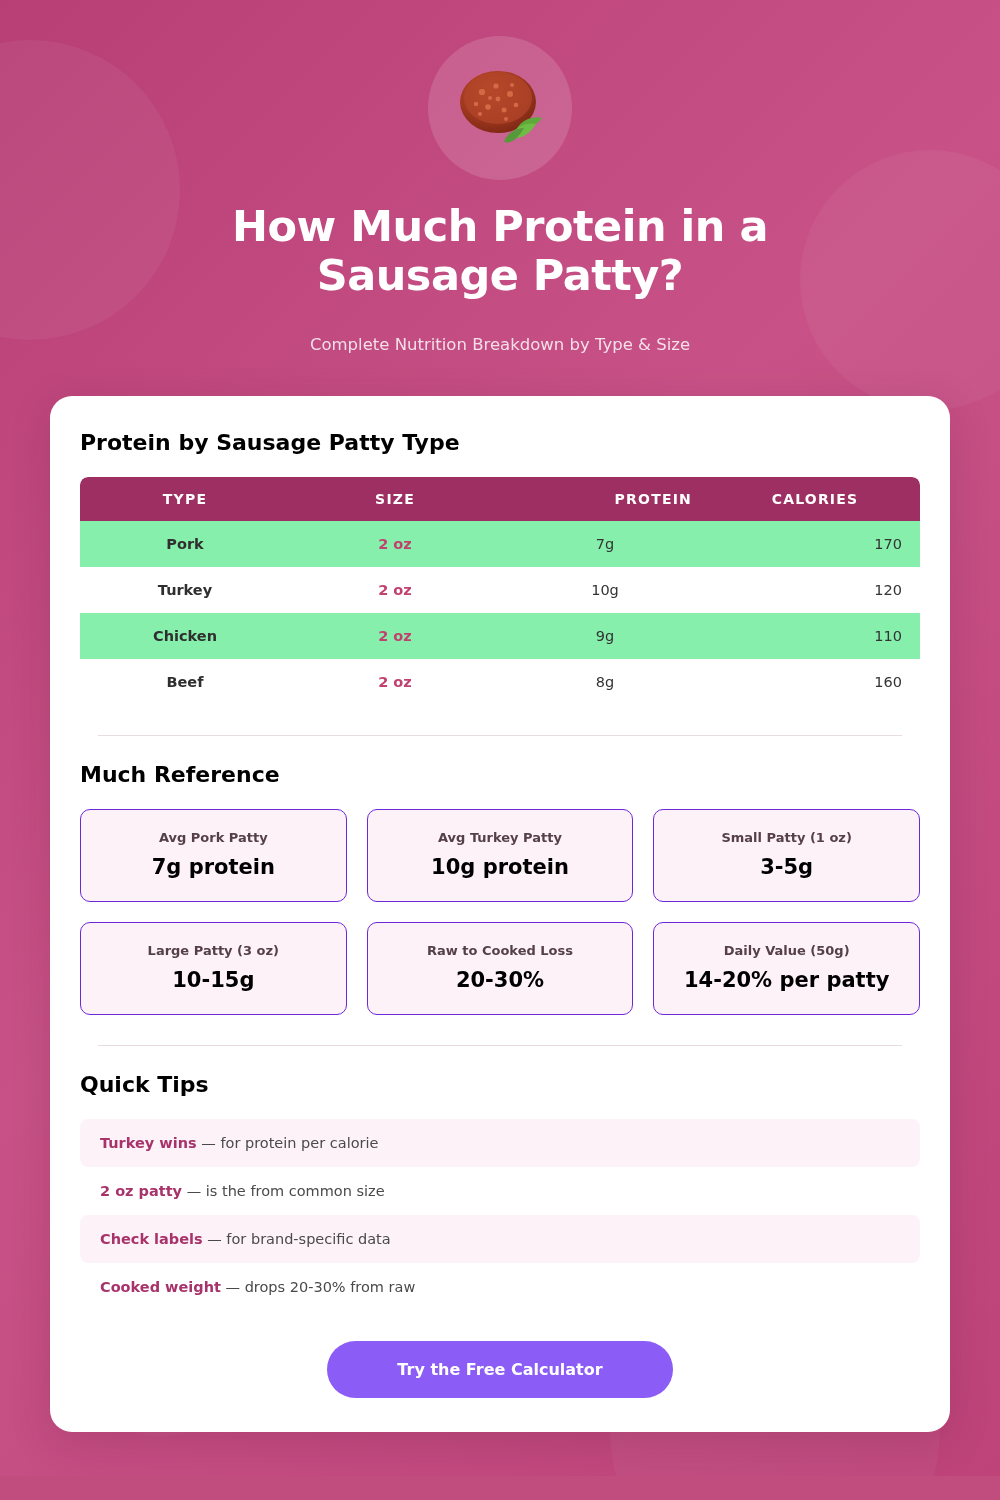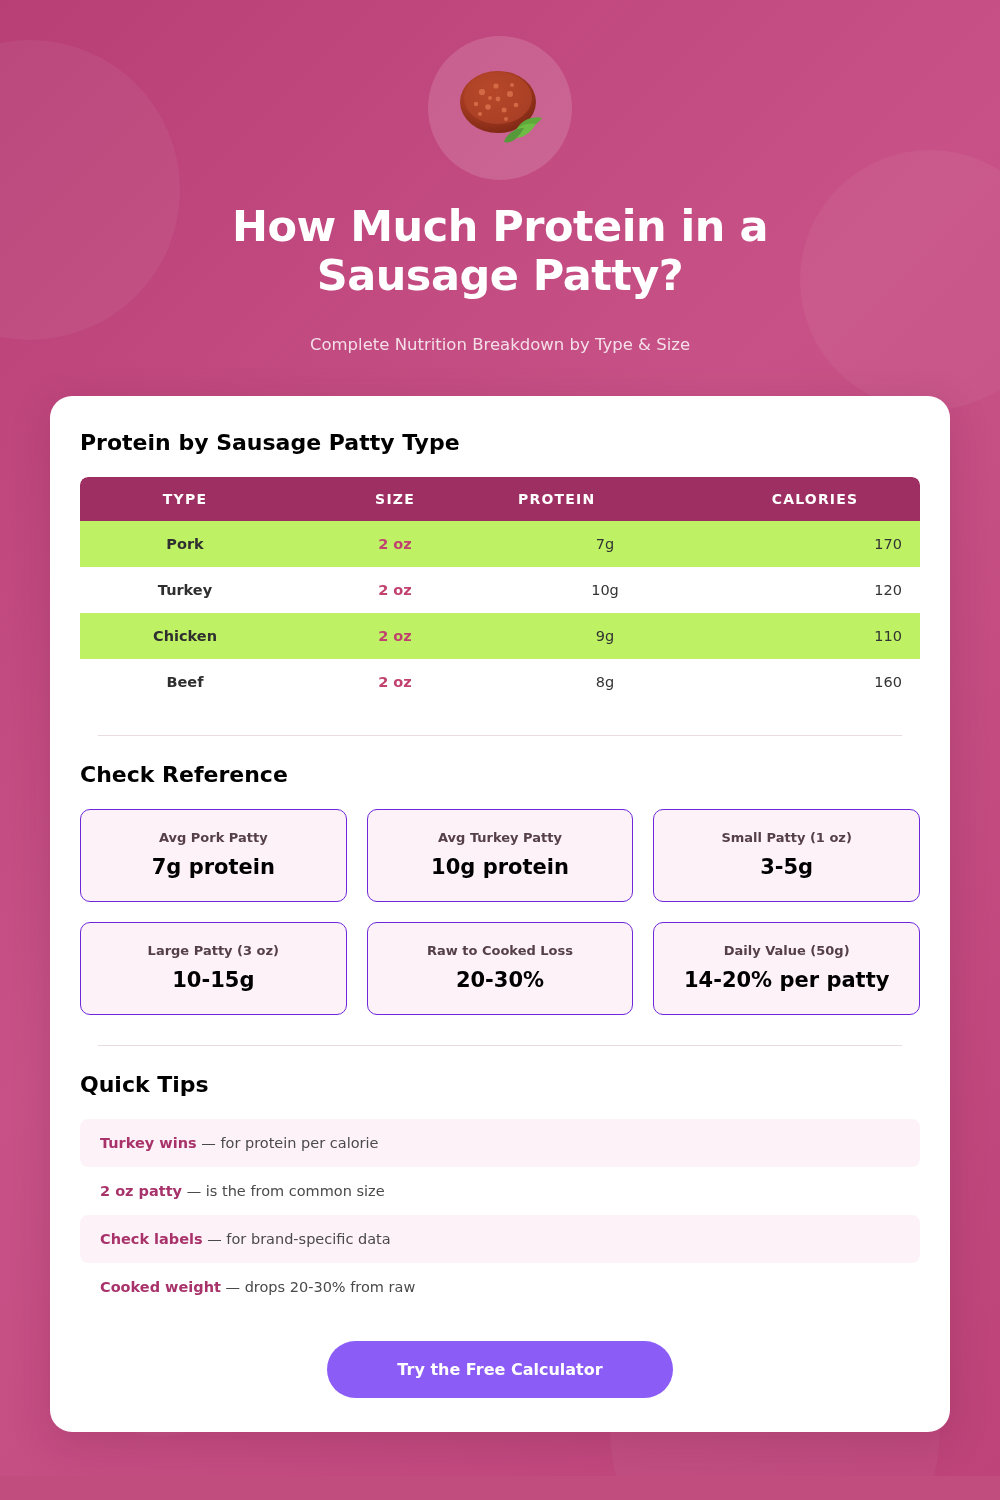--- a/index.html
+++ b/index.html
@@ -102,29 +102,29 @@
     font-size: 14px;
     font-weight: bold;
     letter-spacing: 1.2px;
     padding: 14px 18px;
     text-transform: uppercase;
   }
   table.nutrition thead th:first-child { border-top-left-radius: 8px; }
   table.nutrition thead th:last-child { border-top-right-radius: 8px; text-align: center; }
   table.nutrition th.c-type { text-align: center; }
   table.nutrition th.c-size { text-align: center; }
-  table.nutrition th.c-protein { text-align: left; }
+  table.nutrition th.c-protein { text-align: right; }
   table.nutrition th.c-cal { text-align: right; }
   table.nutrition tbody td {
     padding: 15px 18px;
     font-size: 14.5px;
     color: #333333;
     text-align: center;
   }
-  table.nutrition tbody tr.odd { background: #bef264; }
+  table.nutrition tbody tr.odd { background: #86efac; }
   table.nutrition tbody tr.even { background: #ffffff; }
   table.nutrition td.c-type { font-weight: bold; color: #2f2f2f; }
   table.nutrition td.c-size { font-weight: bold; color: #c1416f; }
   table.nutrition td.c-cal { text-align: right; }
 
   .divider {
     height: 1px;
     background: #e8dbe2;
     margin: 30px 18px 26px;
   }
@@ -279,21 +279,21 @@
           <td class="c-type">Beef</td>
           <td class="c-size">2 oz</td>
           <td class="c-protein">8g</td>
           <td class="c-cal">160</td>
         </tr>
       </tbody>
     </table>
 
     <div class="divider"></div>
 
-    <h2 class="section-title">Check Reference</h2>
+    <h2 class="section-title">Much Reference</h2>
 
     <div class="ref-grid">
       <div class="ref-card">
         <div class="ref-label">Avg Pork Patty</div>
         <div class="ref-value">7g protein</div>
       </div>
       <div class="ref-card">
         <div class="ref-label">Avg Turkey Patty</div>
         <div class="ref-value">10g protein</div>
       </div>

